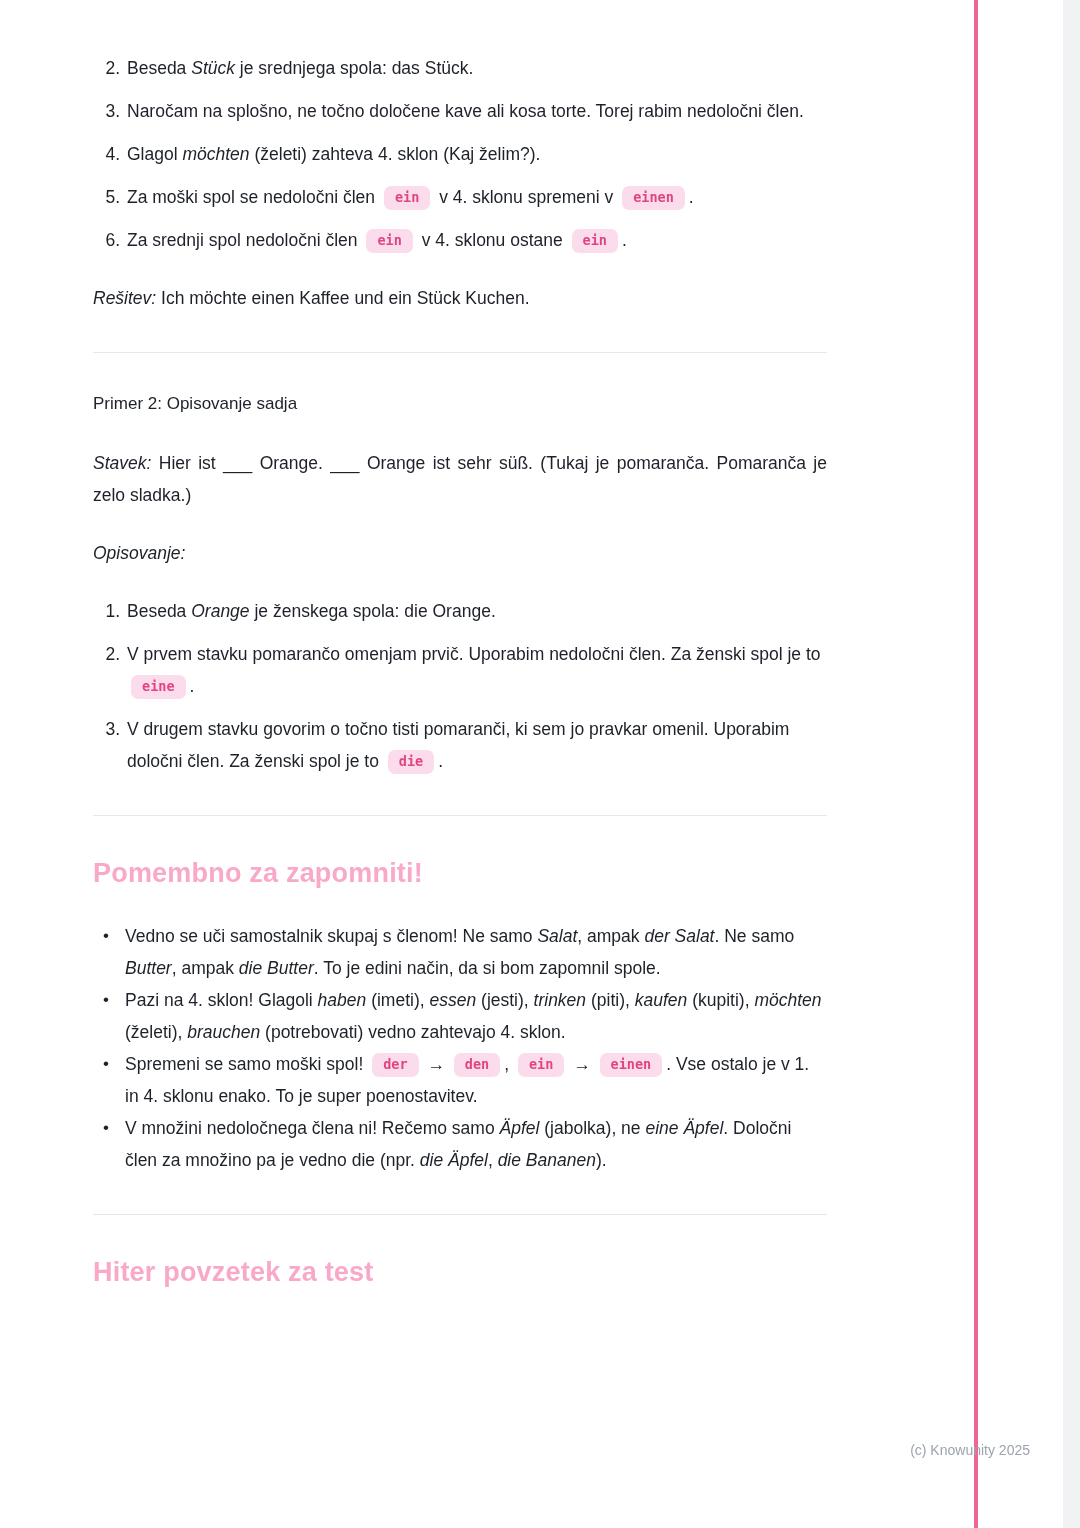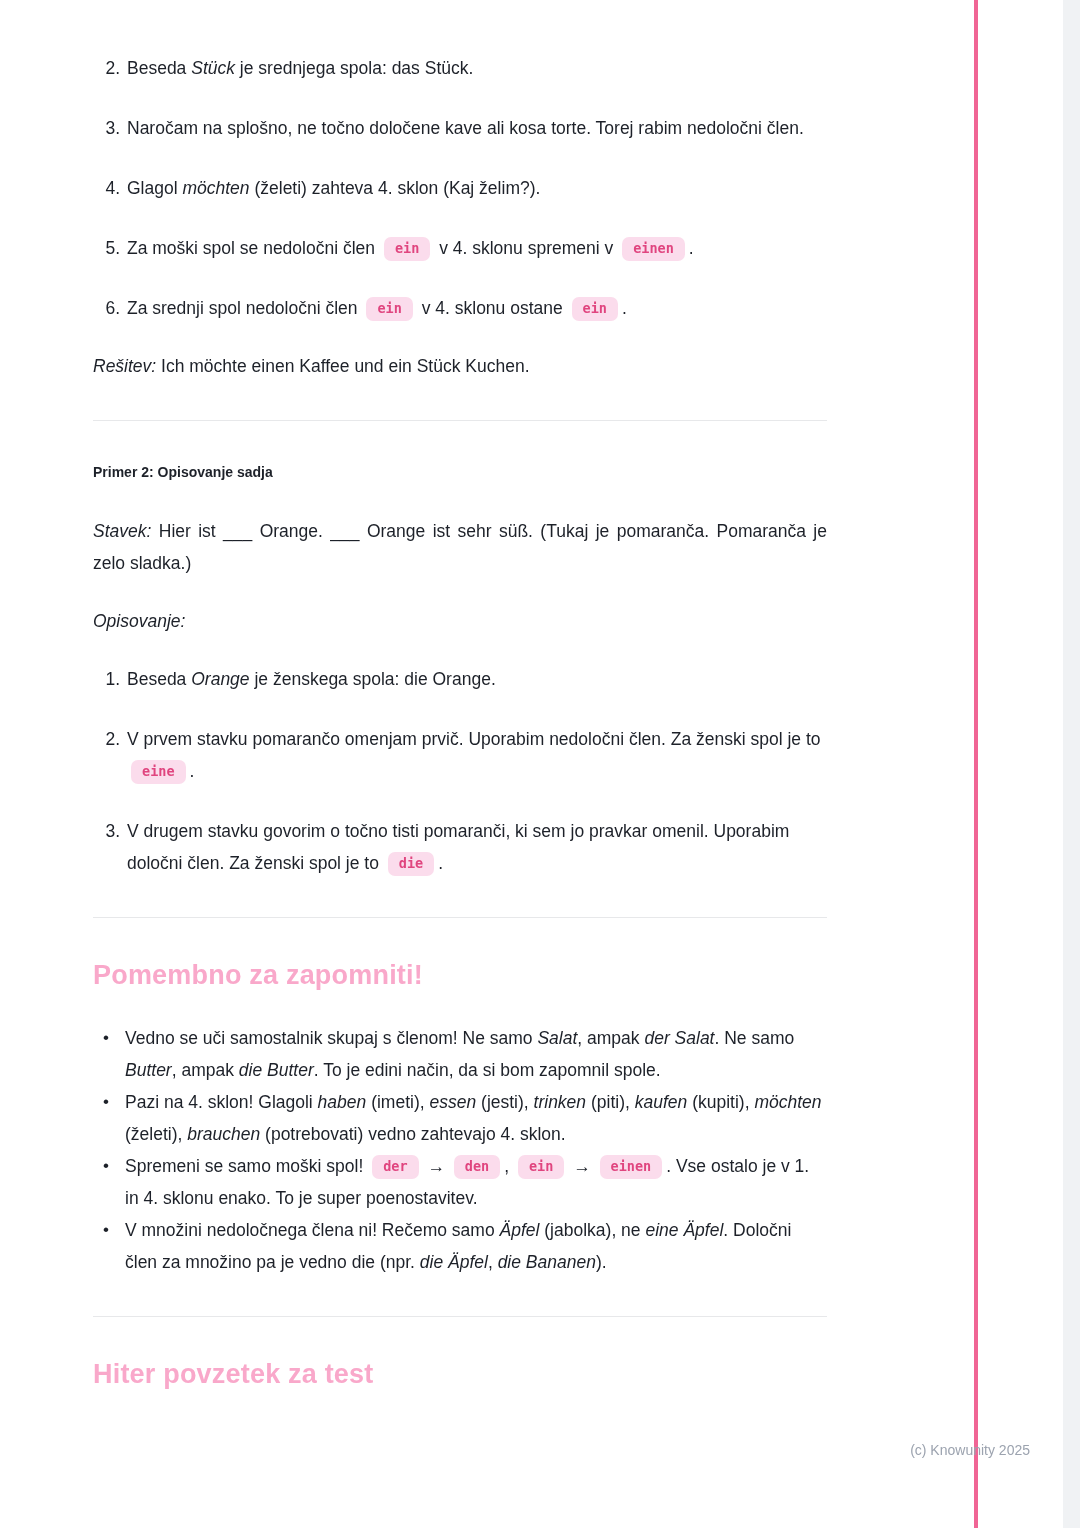--- a/index.html
+++ b/index.html
@@ -29,37 +29,37 @@
   .chip{
     display:inline-block;
     font-family:"DejaVu Sans Mono",monospace;
     font-size:13.5px;line-height:1.3;font-weight:700;
     color:var(--chip-text);background:var(--chip-bg);
     padding:3px 11px;border-radius:7px;margin:0 4px;
     transform:translateY(-1px);
   }
   ol.olist{margin:0 0 26px 0;padding-left:32px;}
   ol.olist li{padding-left:2px;}
-  ol.olist li + li{margin-top:28px;}
+  ol.olist li + li{margin-top:11px;}
   ul.blist{margin:0 0 10px 0;padding-left:32px;list-style:none;}
   ul.blist li{position:relative;}
   ul.blist li + li{}
   ul.blist li::before{
     content:"\2022";
     position:absolute;left:-22px;top:0;
     font-size:17px;color:var(--text);
   }
   .para{margin:8px 0 26px 0;}
   .justify{text-align:justify;}
   hr.divider{
     border:none;border-top:1px solid var(--divider);
     margin:38px 0;height:0;
   }
   h3.subheading{
-    font-size:14px;font-weight:700;color:var(--text);
+    font-size:17px;font-weight:400;color:var(--text);
     margin:0 0 30px 0;line-height:26px;
   }
   h2.pink-heading{
     font-size:27px;font-weight:800;color:var(--accent-pink);
     margin:5px 0 28px 0;line-height:38px;letter-spacing:.2px;
   }
   .vline{
     position:absolute;left:974px;top:0;width:4px;height:1528px;
     background:var(--line-pink);z-index:1;
   }

